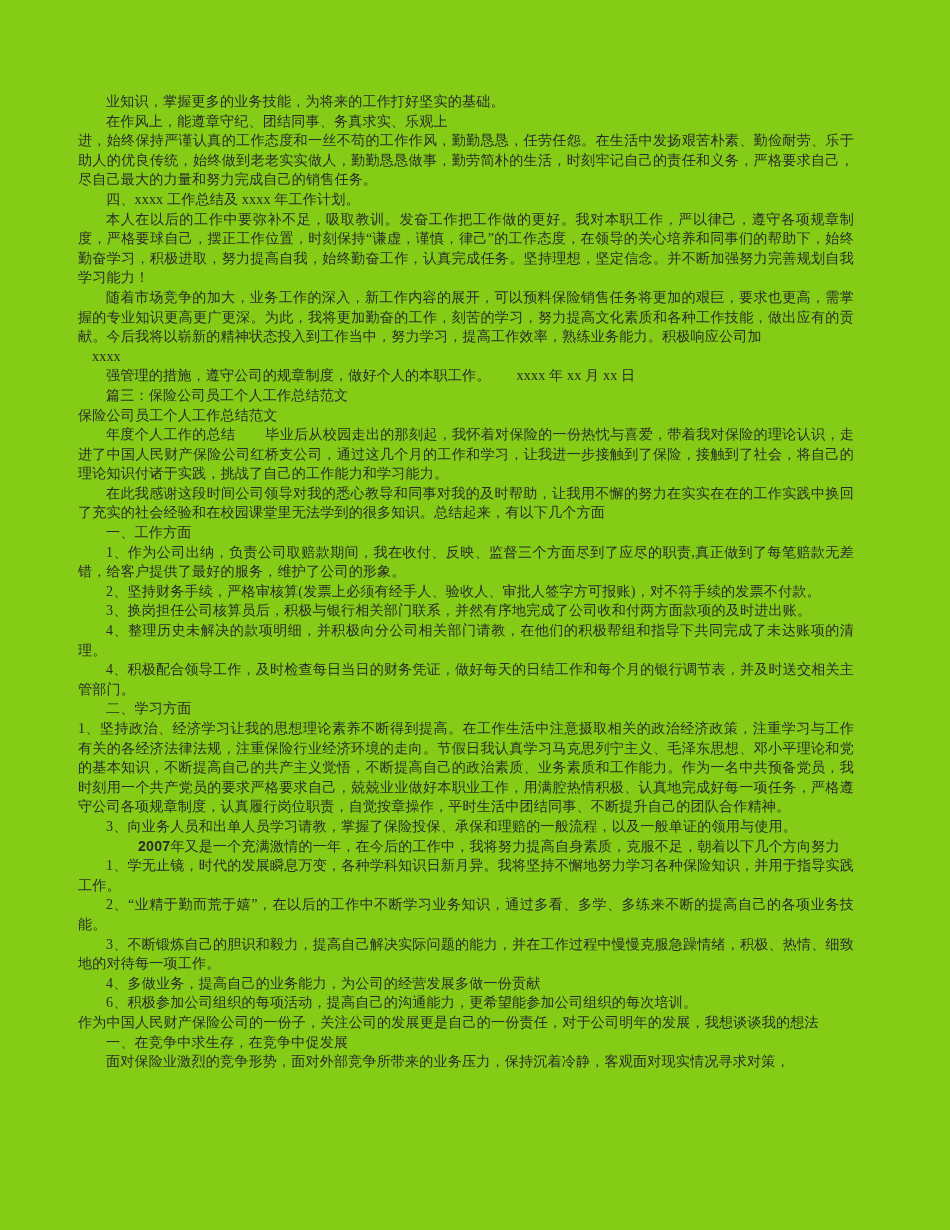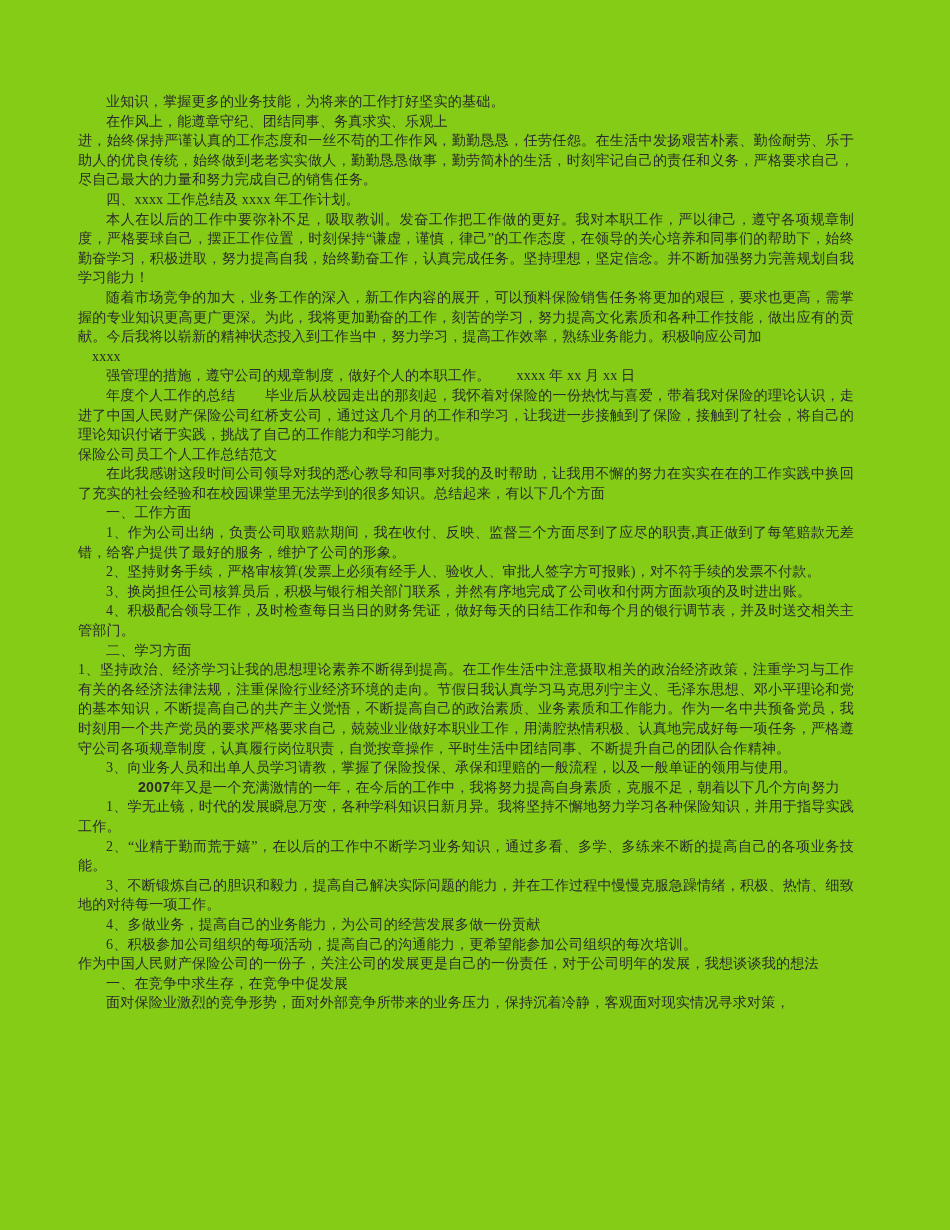--- a/index.html
+++ b/index.html
@@ -68,29 +68,31 @@
     <p class="ln ind2">业知识，掌握更多的业务技能，为将来的工作打好坚实的基础。</p>
     <p class="ln ind2 nojust">在作风上，能遵章守纪、团结同事、务真求实、乐观上</p>
     <p class="ln ind0">进，始终保持严谨认真的工作态度和一丝不苟的工作作风，勤勤恳恳，任劳任怨。在生活中发扬艰苦朴素、勤俭耐劳、乐于助人的优良传统，始终做到老老实实做人，勤勤恳恳做事，勤劳简朴的生活，时刻牢记自己的责任和义务，严格要求自己，尽自己最大的力量和努力完成自己的销售任务。</p>
     <p class="ln ind2 nojust">四、xxxx 工作总结及 xxxx 年工作计划。</p>
     <p class="ln ind2">本人在以后的工作中要弥补不足，吸取教训。发奋工作把工作做的更好。我对本职工作，严以律己，遵守各项规章制度，严格要球自己，摆正工作位置，时刻保持“谦虚，谨慎，律己”的工作态度，在领导的关心培养和同事们的帮助下，始终勤奋学习，积极进取，努力提高自我，始终勤奋工作，认真完成任务。坚持理想，坚定信念。并不断加强努力完善规划自我学习能力！</p>
     <p class="ln ind2">随着市场竞争的加大，业务工作的深入，新工作内容的展开，可以预料保险销售任务将更加的艰巨，要求也更高，需掌握的专业知识更高更广更深。为此，我将更加勤奋的工作，刻苦的学习，努力提高文化素质和各种工作技能，做出应有的贡献。今后我将以崭新的精神状态投入到工作当中，努力学习，提高工作效率，熟练业务能力。积极响应公司加</p>
 
     <p class="ln ind1 nojust">xxxx</p>
 
     <p class="ln ind2 nojust"><span>强管理的措施，遵守公司的规章制度，做好个人的本职工作。</span><span class="gap3"></span><span>xxxx 年 xx 月 xx 日</span></p>
+    <p class="ln ind2 nojust">篇三：保险公司员工个人工作总结范文</p>
+    <p class="ln ind0 nojust">保险公司员工个人工作总结范文</p>
+
     <p class="ln ind2"><span>年度个人工作的总结</span><span class="gap2"></span><span>毕业后从校园走出的那刻起，我怀着对保险的一份热忱与喜爱，带着我对保险的理论认识，走进了中国人民财产保险公司红桥支公司，通过这几个月的工作和学习，让我进一步接触到了保险，接触到了社会，将自己的理论知识付诸于实践，挑战了自己的工作能力和学习能力。</span></p>
-
-    <p class="ln ind0 nojust">保险公司员工个人工作总结范文</p>
 
     <p class="ln ind2">在此我感谢这段时间公司领导对我的悉心教导和同事对我的及时帮助，让我用不懈的努力在实实在在的工作实践中换回了充实的社会经验和在校园课堂里无法学到的很多知识。总结起来，有以下几个方面</p>
     <p class="ln ind2 nojust">一、工作方面</p>
     <p class="ln ind2">1、作为公司出纳，负责公司取赔款期间，我在收付、反映、监督三个方面尽到了应尽的职责,真正做到了每笔赔款无差错，给客户提供了最好的服务，维护了公司的形象。</p>
     <p class="ln ind2">2、坚持财务手续，严格审核算(发票上必须有经手人、验收人、审批人签字方可报账)，对不符手续的发票不付款。</p>
     <p class="ln ind2">3、换岗担任公司核算员后，积极与银行相关部门联系，并然有序地完成了公司收和付两方面款项的及时进出账。</p>
+    <p class="ln ind2">4、整理历史未解决的款项明细，并积极向分公司相关部门请教，在他们的积极帮组和指导下共同完成了未达账项的清理。</p>
     <p class="ln ind2">4、积极配合领导工作，及时检查每日当日的财务凭证，做好每天的日结工作和每个月的银行调节表，并及时送交相关主管部门。</p>
     <p class="ln ind2 nojust">二、学习方面</p>
     <p class="ln ind0">1、坚持政治、经济学习让我的思想理论素养不断得到提高。在工作生活中注意摄取相关的政治经济政策，注重学习与工作有关的各经济法律法规，注重保险行业经济环境的走向。节假日我认真学习马克思列宁主义、毛泽东思想、邓小平理论和党的基本知识，不断提高自己的共产主义觉悟，不断提高自己的政治素质、业务素质和工作能力。作为一名中共预备党员，我时刻用一个共产党员的要求严格要求自己，兢兢业业做好本职业工作，用满腔热情积极、认真地完成好每一项任务，严格遵守公司各项规章制度，认真履行岗位职责，自觉按章操作，平时生活中团结同事、不断提升自己的团队合作精神。</p>
     <p class="ln ind2">3、向业务人员和出单人员学习请教，掌握了保险投保、承保和理赔的一般流程，以及一般单证的领用与使用。</p>
 
     <p class="ln ind2"><span class="year">2007</span><span>年又是一个充满激情的一年，在今后的工作中，我将努力提高自身素质，克服不足，朝着以下几个方向努力</span></p>
 
     <p class="ln ind2">1、学无止镜，时代的发展瞬息万变，各种学科知识日新月异。我将坚持不懈地努力学习各种保险知识，并用于指导实践工作。</p>
     <p class="ln ind2">2、“业精于勤而荒于嬉”，在以后的工作中不断学习业务知识，通过多看、多学、多练来不断的提高自己的各项业务技能。</p>
     <p class="ln ind2">3、不断锻炼自己的胆识和毅力，提高自己解决实际问题的能力，并在工作过程中慢慢克服急躁情绪，积极、热情、细致地的对待每一项工作。</p>

